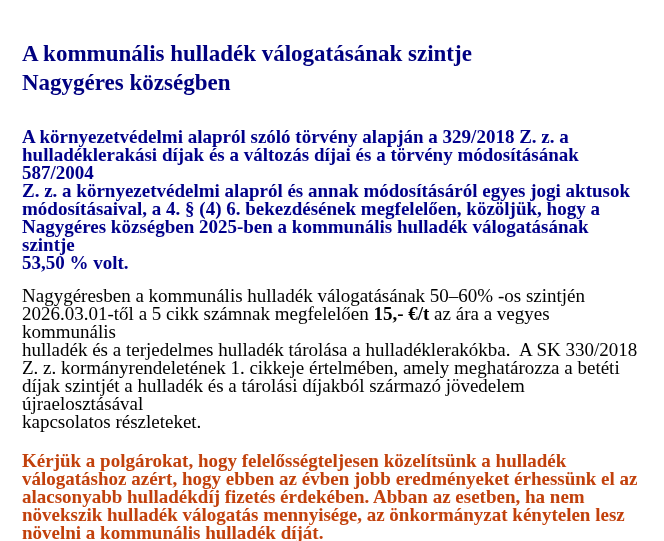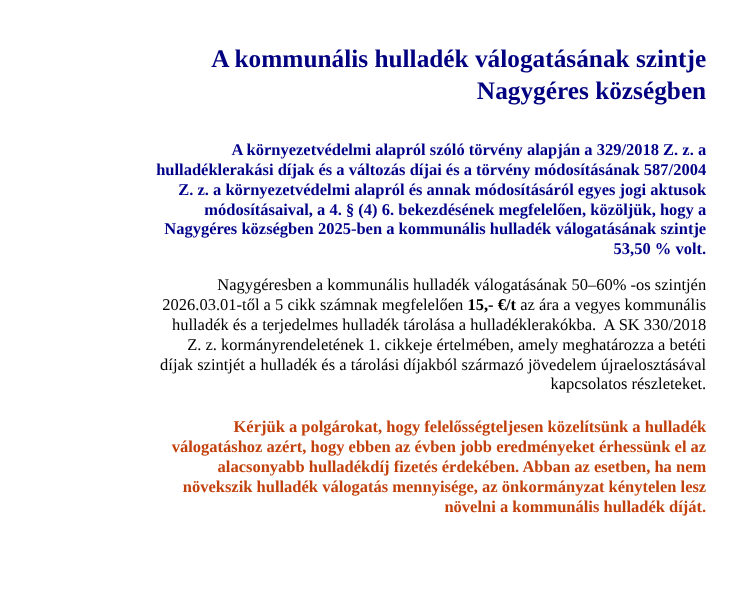--- a/index.html
+++ b/index.html
@@ -7,31 +7,31 @@
     width: 664px;
     height: 541px;
     background: #ffffff;
     overflow: hidden;
   }
   .doc {
     width: 620px;
     margin: 0 auto;
     padding-top: 39px;
     font-family: "Liberation Serif", "DejaVu Serif", serif;
-    text-align: right;
+    text-align: left;
   }
   .title {
     font-size: 23px;
     line-height: 29px;
     font-weight: bold;
     margin: 0 0 31px 0;
     white-space: pre-line;
   }
   .para {
-    font-size: 15px;
+    font-size: 19px;
     line-height: 18px;
     margin: 0 0 15px 0;
     white-space: pre-line;
   }
   .para.bold { font-weight: bold; }
   .para.details { margin-bottom: 21px; }
   .price { font-weight: bold; }
 </style>
 </head>
 <body>

